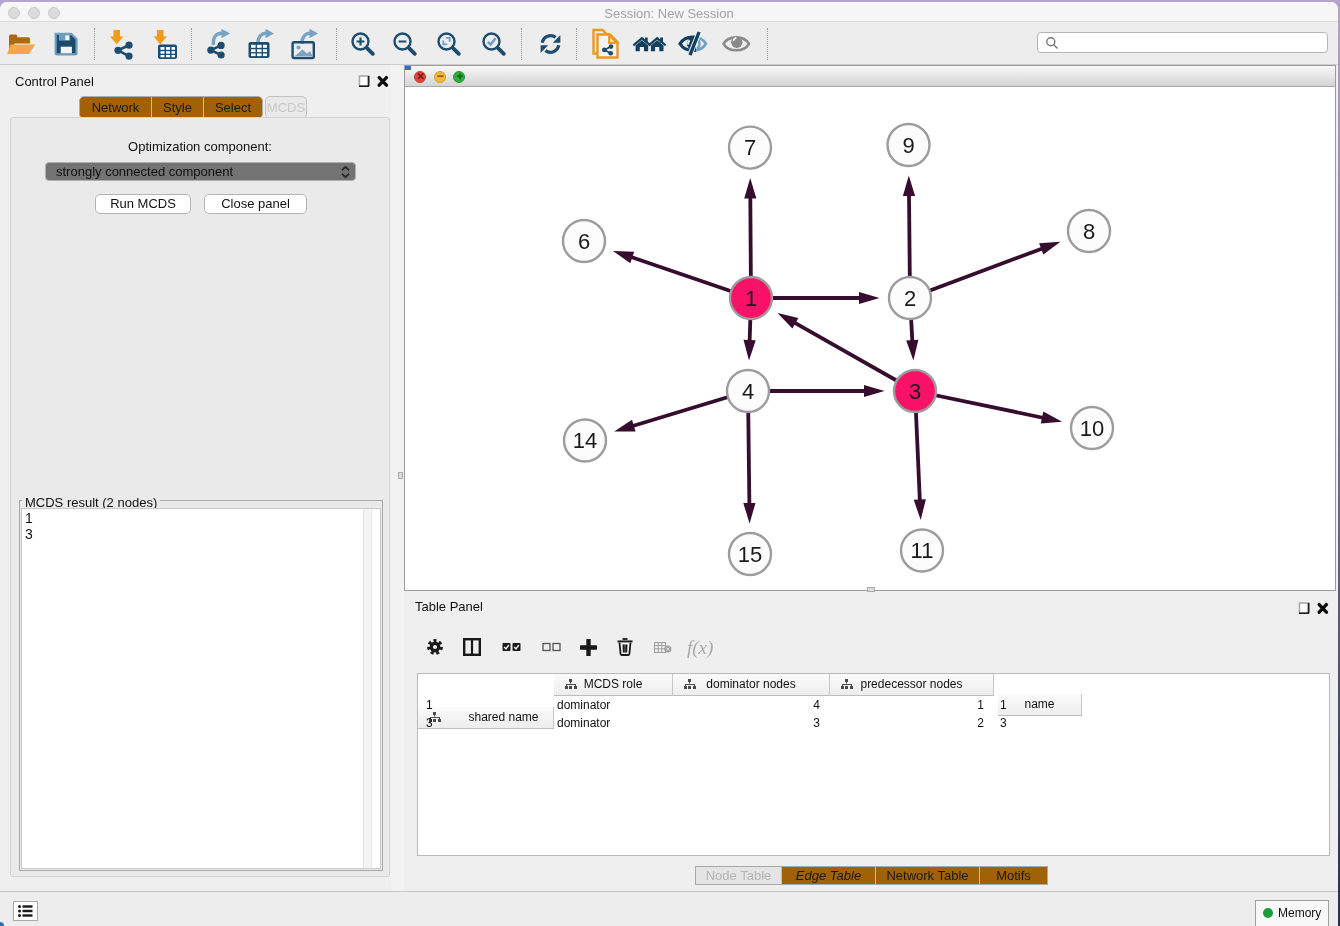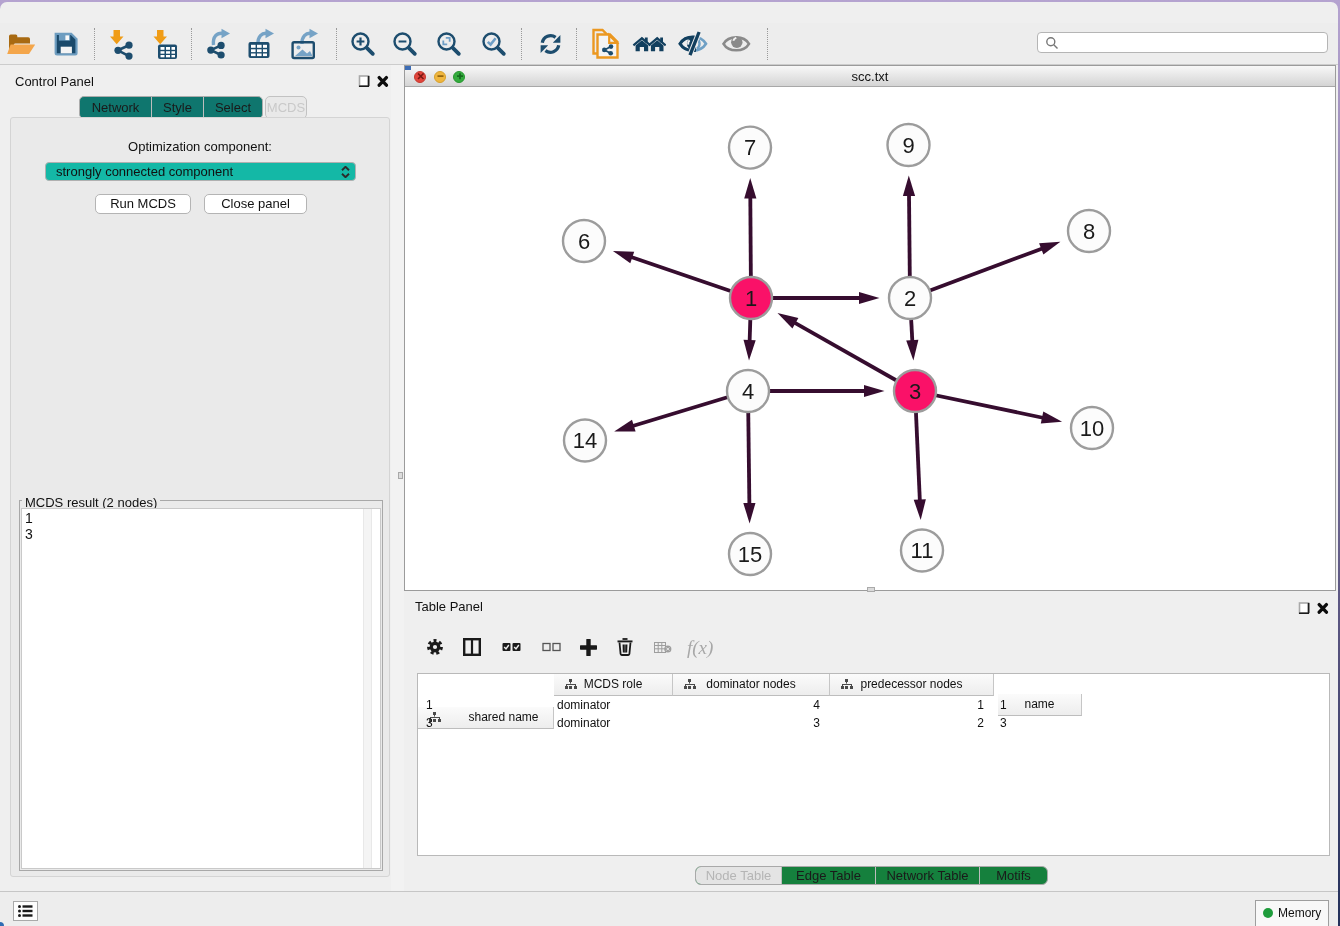--- a/index.html
+++ b/index.html
@@ -55,20 +55,26 @@
     linear-gradient(#4a4a4a,#4a4a4a) 1px 5px / 10px 1.2px no-repeat,
     linear-gradient(#4a4a4a,#4a4a4a) 0px 7.4px / 3.4px 3.4px no-repeat,
     linear-gradient(#4a4a4a,#4a4a4a) 4.3px 7.4px / 3.4px 3.4px no-repeat,
     linear-gradient(#4a4a4a,#4a4a4a) 8.6px 7.4px / 3.4px 3.4px no-repeat,
     linear-gradient(#4a4a4a,#4a4a4a) 1px 5px / 1.2px 2.4px no-repeat,
     linear-gradient(#4a4a4a,#4a4a4a) 9.8px 5px / 1.2px 2.4px no-repeat; }
 </style>
 </head>
 <body>
 <div class="app">
+  <div class="titlebar">
+    <div class="tl" style="left:8px;"></div>
+    <div class="tl" style="left:28px;"></div>
+    <div class="tl" style="left:48px;"></div>
+    <div class="title">Session: New Session</div>
+  </div>
   <div class="toolbar" id="toolbar">
     <svg class="tbi" style="left:7px;" width="32" height="32" viewBox="0 0 32 32">
       <path d="M2 21.9 V8.3 Q2 6.6 3.7 6.6 H8.8 Q10.3 6.6 10.3 8.1 V9.2 H21.2 Q23 9.2 23 11 V15.4 H7.6 Z" fill="#a86a12"></path>
       <path d="M2 21.9 L7.6 15.4 L2 15.4 Z" fill="#a86a12"></path>
       <path d="M3.6 16.4 L28.2 16.4 L22 26 L0.2 26 Z" fill="#f4a64b"></path>
     </svg>
     <svg class="tbi" style="left:50px;" width="32" height="32" viewBox="0 0 32 32">
       <path d="M4.6 4.7 H21.6 L27.6 10.7 V25 Q27.6 27.5 25.1 27.5 H7.1 Q4.6 27.5 4.6 25 Z" fill="#6e9dc0"></path>
       <path d="M6.8 6.9 H20.8 L25.4 11.5 V25.3 H6.8 Z" fill="#1b4a6b"></path>
       <rect x="8.9" y="6.9" width="11.3" height="5.7" fill="#6e9dc0"></rect>
@@ -213,29 +219,29 @@
   </div>
   <div class="main">
     <div class="divider"></div>
     <div class="cp" id="cp">
       <div class="panel-title" style="position:absolute;left:15px;top:9px;">Control Panel</div>
       <svg style="position:absolute;left:358px;top:10px;" width="32" height="12" viewBox="0 0 32 12">
         <rect x="1.5" y="1" width="9" height="10" fill="#fff" stroke="#a9a9a9" stroke-width="1.6"></rect>
         <path d="M1 11.3 L11 11.3 M10.6 1 L10.6 11" stroke="#1c1c1c" stroke-width="1.7"></path>
         <path d="M21.2 2.6 L28.4 10.2 M28.4 2.6 L21.2 10.2" stroke="#0c0c0c" stroke-width="3.3" stroke-linecap="round"></path>
       </svg>
-      <div style="position:absolute;left:79px;top:31px;height:23px;display:flex;border:1px solid #acacac;border-radius:5px;overflow:hidden;background:#0f766e;">
+      <div style="position:absolute;left:79px;top:31px;height:23px;display:flex;border:1px solid #acacac;border-radius:5px;overflow:hidden;background:#a16207;">
         <div class="seg" style="width:71px;">Network</div>
         <div class="seg" style="width:52px;border-left:1px solid #bdbdbd;">Style</div>
         <div class="seg" style="width:59px;border-left:1px solid #bdbdbd;">Select</div>
       </div>
       <div class="seg" style="position:absolute;left:265px;top:31px;width:42px;height:23px;border:1px solid #c2c2c2;border-radius:5px;background:#e9e9e9;color:#c9c9c9;line-height:22px;">MCDS</div>
       <div class="cp-content">
         <div style="position:absolute;left:0;top:21px;width:100%;text-align:center;font-size:13px;color:#111;">Optimization component:</div>
-        <div style="position:absolute;left:34px;top:44px;width:311px;height:19px;background:#14b8a6;border:1px solid #b0b0b0;border-radius:4px;font-size:13px;color:#111;line-height:17px;padding-left:10px;">strongly connected component
+        <div style="position:absolute;left:34px;top:44px;width:311px;height:19px;background:#737373;border:1px solid #b0b0b0;border-radius:4px;font-size:13px;color:#111;line-height:17px;padding-left:10px;">strongly connected component
           <svg style="position:absolute;right:5px;top:3px;" width="9" height="12" viewBox="0 0 9 12">
             <path d="M1 4.2 L4.5 0.8 L8 4.2" fill="none" stroke="#2b2b2b" stroke-width="1.9"></path>
             <path d="M1 7.8 L4.5 11.2 L8 7.8" fill="none" stroke="#2b2b2b" stroke-width="1.9"></path>
           </svg>
         </div>
         <div class="btn" style="left:84px;top:76px;width:96px;">Run MCDS</div>
         <div class="btn" style="left:193px;top:76px;width:103px;">Close panel</div>
         <div style="position:absolute;left:8px;top:382px;width:364px;height:371px;border:1px solid #a8a8a8;"></div>
         <div style="position:absolute;left:11px;top:377px;font-size:13px;color:#111;background:#eaeaea;padding:0 3px;">MCDS result (2 nodes)</div>
         <div style="position:absolute;left:10px;top:390px;width:360px;height:361px;background:#fff;border:1px solid #c9c9c9;">
@@ -248,21 +254,20 @@
       <div class="nettitle">
         <div style="position:absolute;left:0;top:0;width:6px;height:4px;background:#3d6db5;"></div>
         <div class="light" style="left:9px;background:#e2453c;border:1px solid #c43a30;"></div>
         <div class="light" style="left:28.5px;background:#f0b63e;border:1px solid #d6a02c;"></div>
         <div class="light" style="left:48px;background:#34ab3e;border:1px solid #26962f;"></div>
         <svg style="position:absolute;left:12px;top:7px;" width="55" height="7" viewBox="0 0 55 7">
           <path d="M1 0.5 L6.5 6 M6.5 0.5 L1 6" stroke="#7a1812" stroke-width="1.6"></path>
           <path d="M20.5 3.2 L26.5 3.2" stroke="#93650f" stroke-width="1.8"></path>
           <path d="M40 3.2 L46 3.2 M43 0.2 L43 6.2" stroke="#156b1e" stroke-width="1.8"></path>
         </svg>
-        <div style="position:absolute;top:3px;width:100%;text-align:center;font-size:13px;color:#111;">scc.txt</div>
       </div>
       <svg style="position:absolute;left:0;top:21px;" width="930" height="503" viewBox="0 0 930 503">
         <g stroke="#360d2f" stroke-width="3.8">
           <line x1="346.0" y1="211.0" x2="345.3" y2="109.6"></line>
           <line x1="346.0" y1="211.0" x2="225.4" y2="169.8"></line>
           <line x1="346.0" y1="211.0" x2="456.0" y2="211.0"></line>
           <line x1="346.0" y1="211.0" x2="344.6" y2="255.0"></line>
           <line x1="505.0" y1="211.0" x2="504.0" y2="107.0"></line>
           <line x1="505.0" y1="211.0" x2="638.1" y2="161.2"></line>
           <line x1="505.0" y1="211.0" x2="507.4" y2="255.1"></line>
@@ -384,23 +389,23 @@
           </div>
           <div style="position:relative;height:17.5px;">
             <span style="position:absolute;left:8px;top:2px;">3</span>
             <span style="position:absolute;left:139px;top:2px;">dominator</span>
             <span style="position:absolute;left:0;top:2px;width:402px;text-align:right;">3</span>
             <span style="position:absolute;left:0;top:2px;width:566px;text-align:right;">2</span>
             <span style="position:absolute;left:582px;top:2px;">3</span>
           </div>
         </div>
       </div>
-      <div style="position:absolute;left:291px;top:272px;height:19px;display:flex;border:1px solid #a9a9a9;border-radius:6px;overflow:hidden;background:#15803d;justify-content:flex-end;">
+      <div style="position:absolute;left:291px;top:272px;height:19px;display:flex;border:1px solid #a9a9a9;border-radius:0;overflow:hidden;background:#a16207;justify-content:flex-end;">
         <div class="seg2" style="width:85px;background:#e4e4e4;color:#b5b5b5;">Node Table</div>
-        <div class="seg2" style="width:94px;border-left:1px solid #bdbdbd;">Edge Table</div>
+        <div class="seg2" style="width:94px;border-left:1px solid #bdbdbd;font-style:italic;">Edge Table</div>
         <div class="seg2" style="width:104px;border-left:1px solid #bdbdbd;">Network Table</div>
         <div class="seg2" style="width:68px;border-left:1px solid #bdbdbd;">Motifs</div>
       </div>
     </div>
   </div>
   <div class="statusbar" id="statusbar">
     <div style="position:absolute;left:13px;top:9px;width:25px;height:20px;background:#fdfdfd;border:1px solid #a9a9a9;">
       <svg style="position:absolute;left:4px;top:3px;" width="15" height="12" viewBox="0 0 15 12">
         <g fill="#1a1a1a">
           <circle cx="1.5" cy="1.5" r="1.5"></circle>

